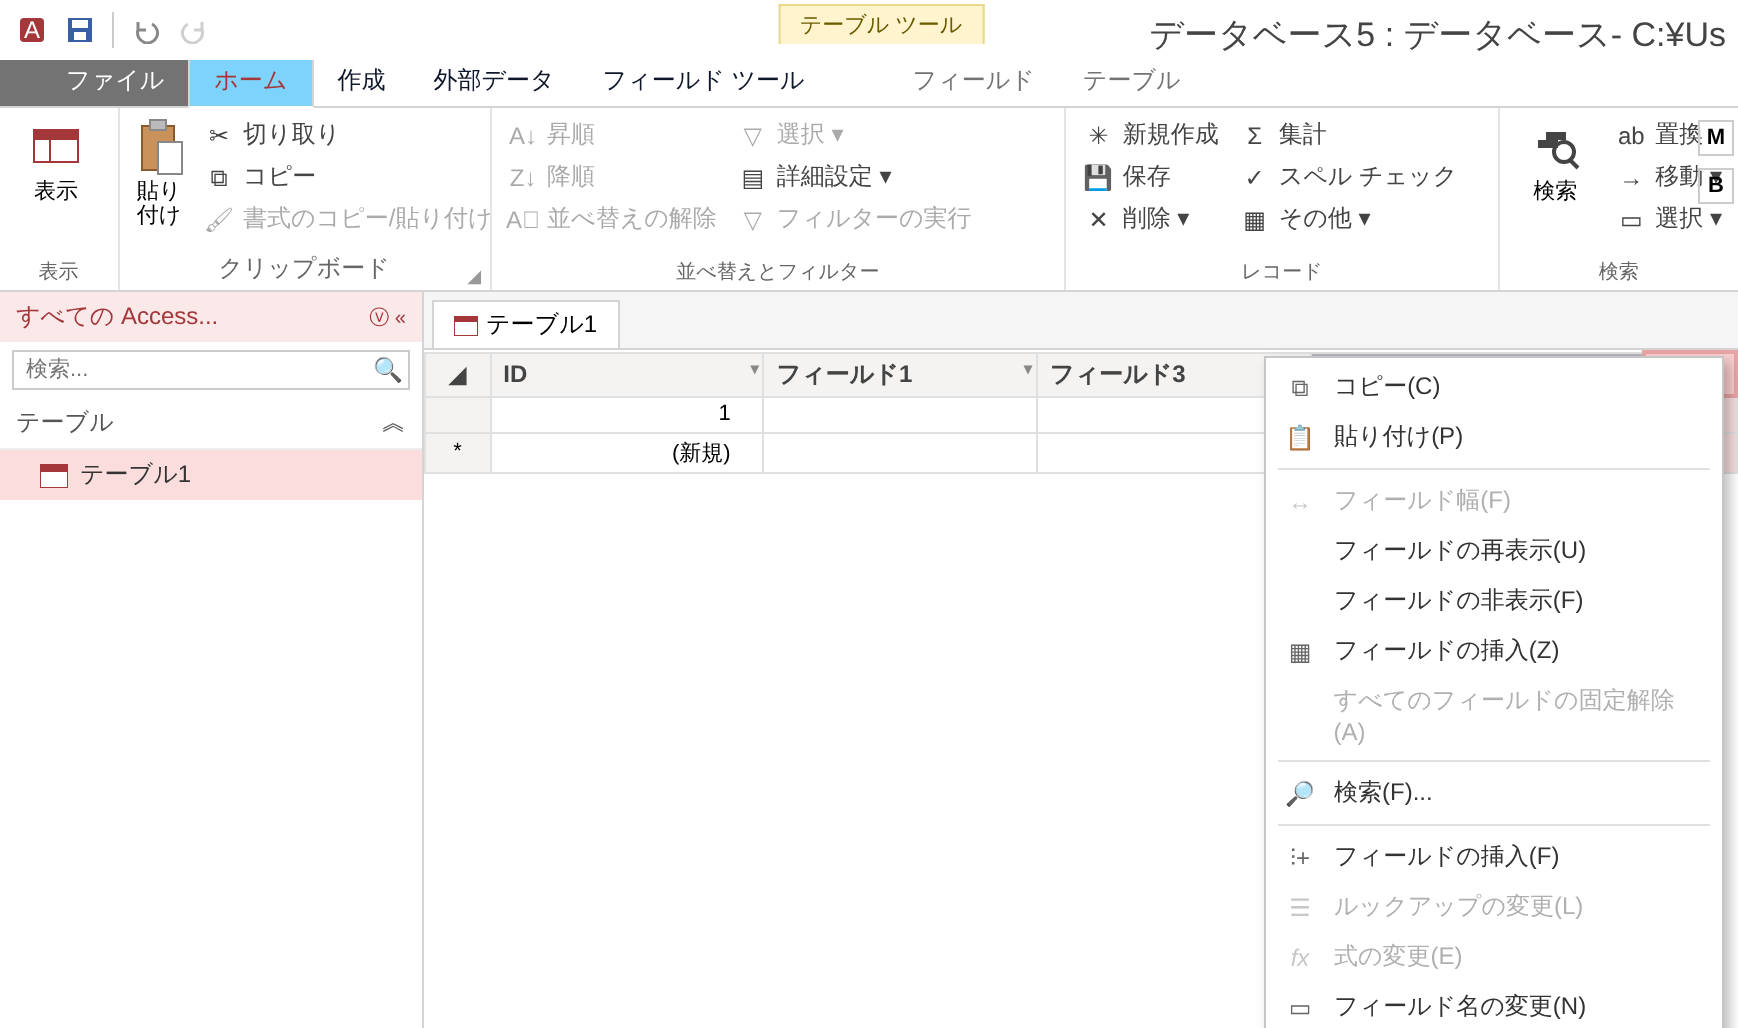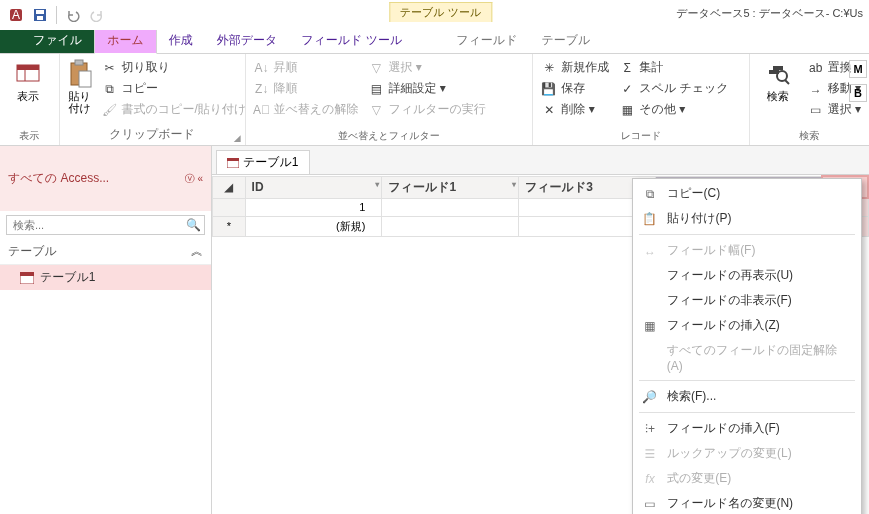--- a/index.html
+++ b/index.html
@@ -5,47 +5,47 @@
 * { box-sizing: border-box; margin: 0; padding: 0; font-family: "Meiryo UI", "Yu Gothic UI", sans-serif; font-size: 12px; }
 body { background: #fff; width: 869px; height: 514px; overflow: hidden; position: relative; }
 
 
 .titlebar { height: 30px; background: #fff; display: flex; align-items: center; position: relative; }
 .qat { display: flex; align-items: center; gap: 4px; padding-left: 6px; }
 .qat .icon { width: 20px; height: 20px; display: flex; align-items: center; justify-content: center; color: #a4373a; }
 .qat .sep { width: 1px; height: 18px; background: #ccc; margin: 0 2px; }
 .title-center { position: absolute; left: 50%; transform: translateX(-50%); display: flex; flex-direction: column; align-items: center; top: 2px; }
 .tool-tab-label { background: #fff4ce; color: #6b5a00; padding: 2px 10px; font-size: 11px; border: 1px solid #e8d98a; border-bottom: none; margin-left: 12px; }
-.title-right { position: absolute; right: 6px; top: 6px; font-size: 11px; color: #444; }
+.title-right { position: absolute; right: 6px; top: 6px; font-size: 17px; color: #444; }
 
 
 .ribbon-tabs { height: 24px; display: flex; align-items: flex-end; border-bottom: 1px solid #d4d4d4; }
-.ribbon-tab { padding: 4px 12px; color: #4c1d95; cursor: pointer; }
-.ribbon-tab.file { background: #14532d; color: #fff; padding-left: 33px; }
-.ribbon-tab.active { color: #a4373a; border: 1px solid #d4d4d4; border-bottom: 1px solid #fff; margin-bottom: -1px; background: #f0abfc; }
+.ribbon-tab { padding: 4px 12px; color: #0f172a; cursor: pointer; }
+.ribbon-tab.file { background: #737373; color: #fff; padding-left: 33px; }
+.ribbon-tab.active { color: #a4373a; border: 1px solid #d4d4d4; border-bottom: 1px solid #fff; margin-bottom: -1px; background: #7dd3fc; }
 .ribbon-tab.contextual { color: #737373; }
 
 
 .ribbon { height: 92px; background: #fff; border-bottom: 1px solid #d4d4d4; display: flex; }
 .rgroup { border-right: 1px solid #e5e5e5; display: flex; flex-direction: column; }
 .rgroup-body { flex: 1; display: flex; align-items: flex-start; padding: 4px 6px; gap: 6px; }
 .rgroup-label { text-align: center; font-size: 10px; color: #666; padding-bottom: 2px; position: relative; }
 .rgroup-label .launcher { position: absolute; right: 4px; bottom: 2px; font-size: 9px; color: #999; }
 .bigbtn { display: flex; flex-direction: column; align-items: center; width: 44px; padding-top: 2px; cursor: pointer; }
 .bigbtn .ic { width: 28px; height: 28px; display: flex; align-items: center; justify-content: center; margin-bottom: 2px; }
 .bigbtn .lbl { font-size: 11px; text-align: center; line-height: 1.1; }
 .smallstack { display: flex; flex-direction: column; gap: 2px; }
 .smallbtn { display: flex; align-items: center; gap: 4px; font-size: 11px; color: #444; cursor: pointer; white-space: nowrap; padding: 1px 2px; }
 .smallbtn .ic { width: 16px; height: 16px; display: flex; align-items: center; justify-content: center; }
 .smallbtn.disabled, .bigbtn.disabled { opacity: 0.45; }
 
 
 .main { display: flex; height: calc(514px - 30px - 24px - 92px); }
 .navpane { width: 212px; border-right: 1px solid #d4d4d4; background: #fff; display: flex; flex-direction: column; }
-.nav-header { background: #fbe9e9; color: #a4373a; padding: 24px 8px; font-size: 16px; display: flex; align-items: center; justify-content: space-between; text-align: center; }
+.nav-header { background: #fbe9e9; color: #a4373a; padding: 4px 8px; font-size: 16px; display: flex; align-items: center; justify-content: space-between; text-align: center; }
 .nav-search { display: flex; align-items: center; border: 1px solid #ccc; margin: 4px 6px; }
 .nav-search input { flex: 1; border: none; padding: 3px 6px; font-size: 11px; outline: none; }
 .nav-search .sicon { width: 20px; text-align: center; color: #888; }
 .nav-cat { padding: 4px 8px; font-size: 11px; color: #555; display: flex; justify-content: space-between; border-bottom: 1px solid #eee; }
 .nav-item { padding: 4px 8px 4px 20px; background: #fbddde; color: #333; display: flex; align-items: center; gap: 6px; font-size: 11px; }
 .nav-item .ticon { width: 14px; height: 12px; }
 
 .datasheet-wrap { flex: 1; position: relative; background: #f5f5f5; }
 .doc-tab { background: #fff; border: 1px solid #d4d4d4; border-bottom: none; display: inline-flex; align-items: center; gap: 4px; padding: 3px 10px; margin: 4px 0 0 4px; font-size: 11px; }
 .grid-area { position: absolute; left: 0; right: 0; top: 28px; bottom: 0; background: #fff; border-top: 1px solid #d4d4d4; }

